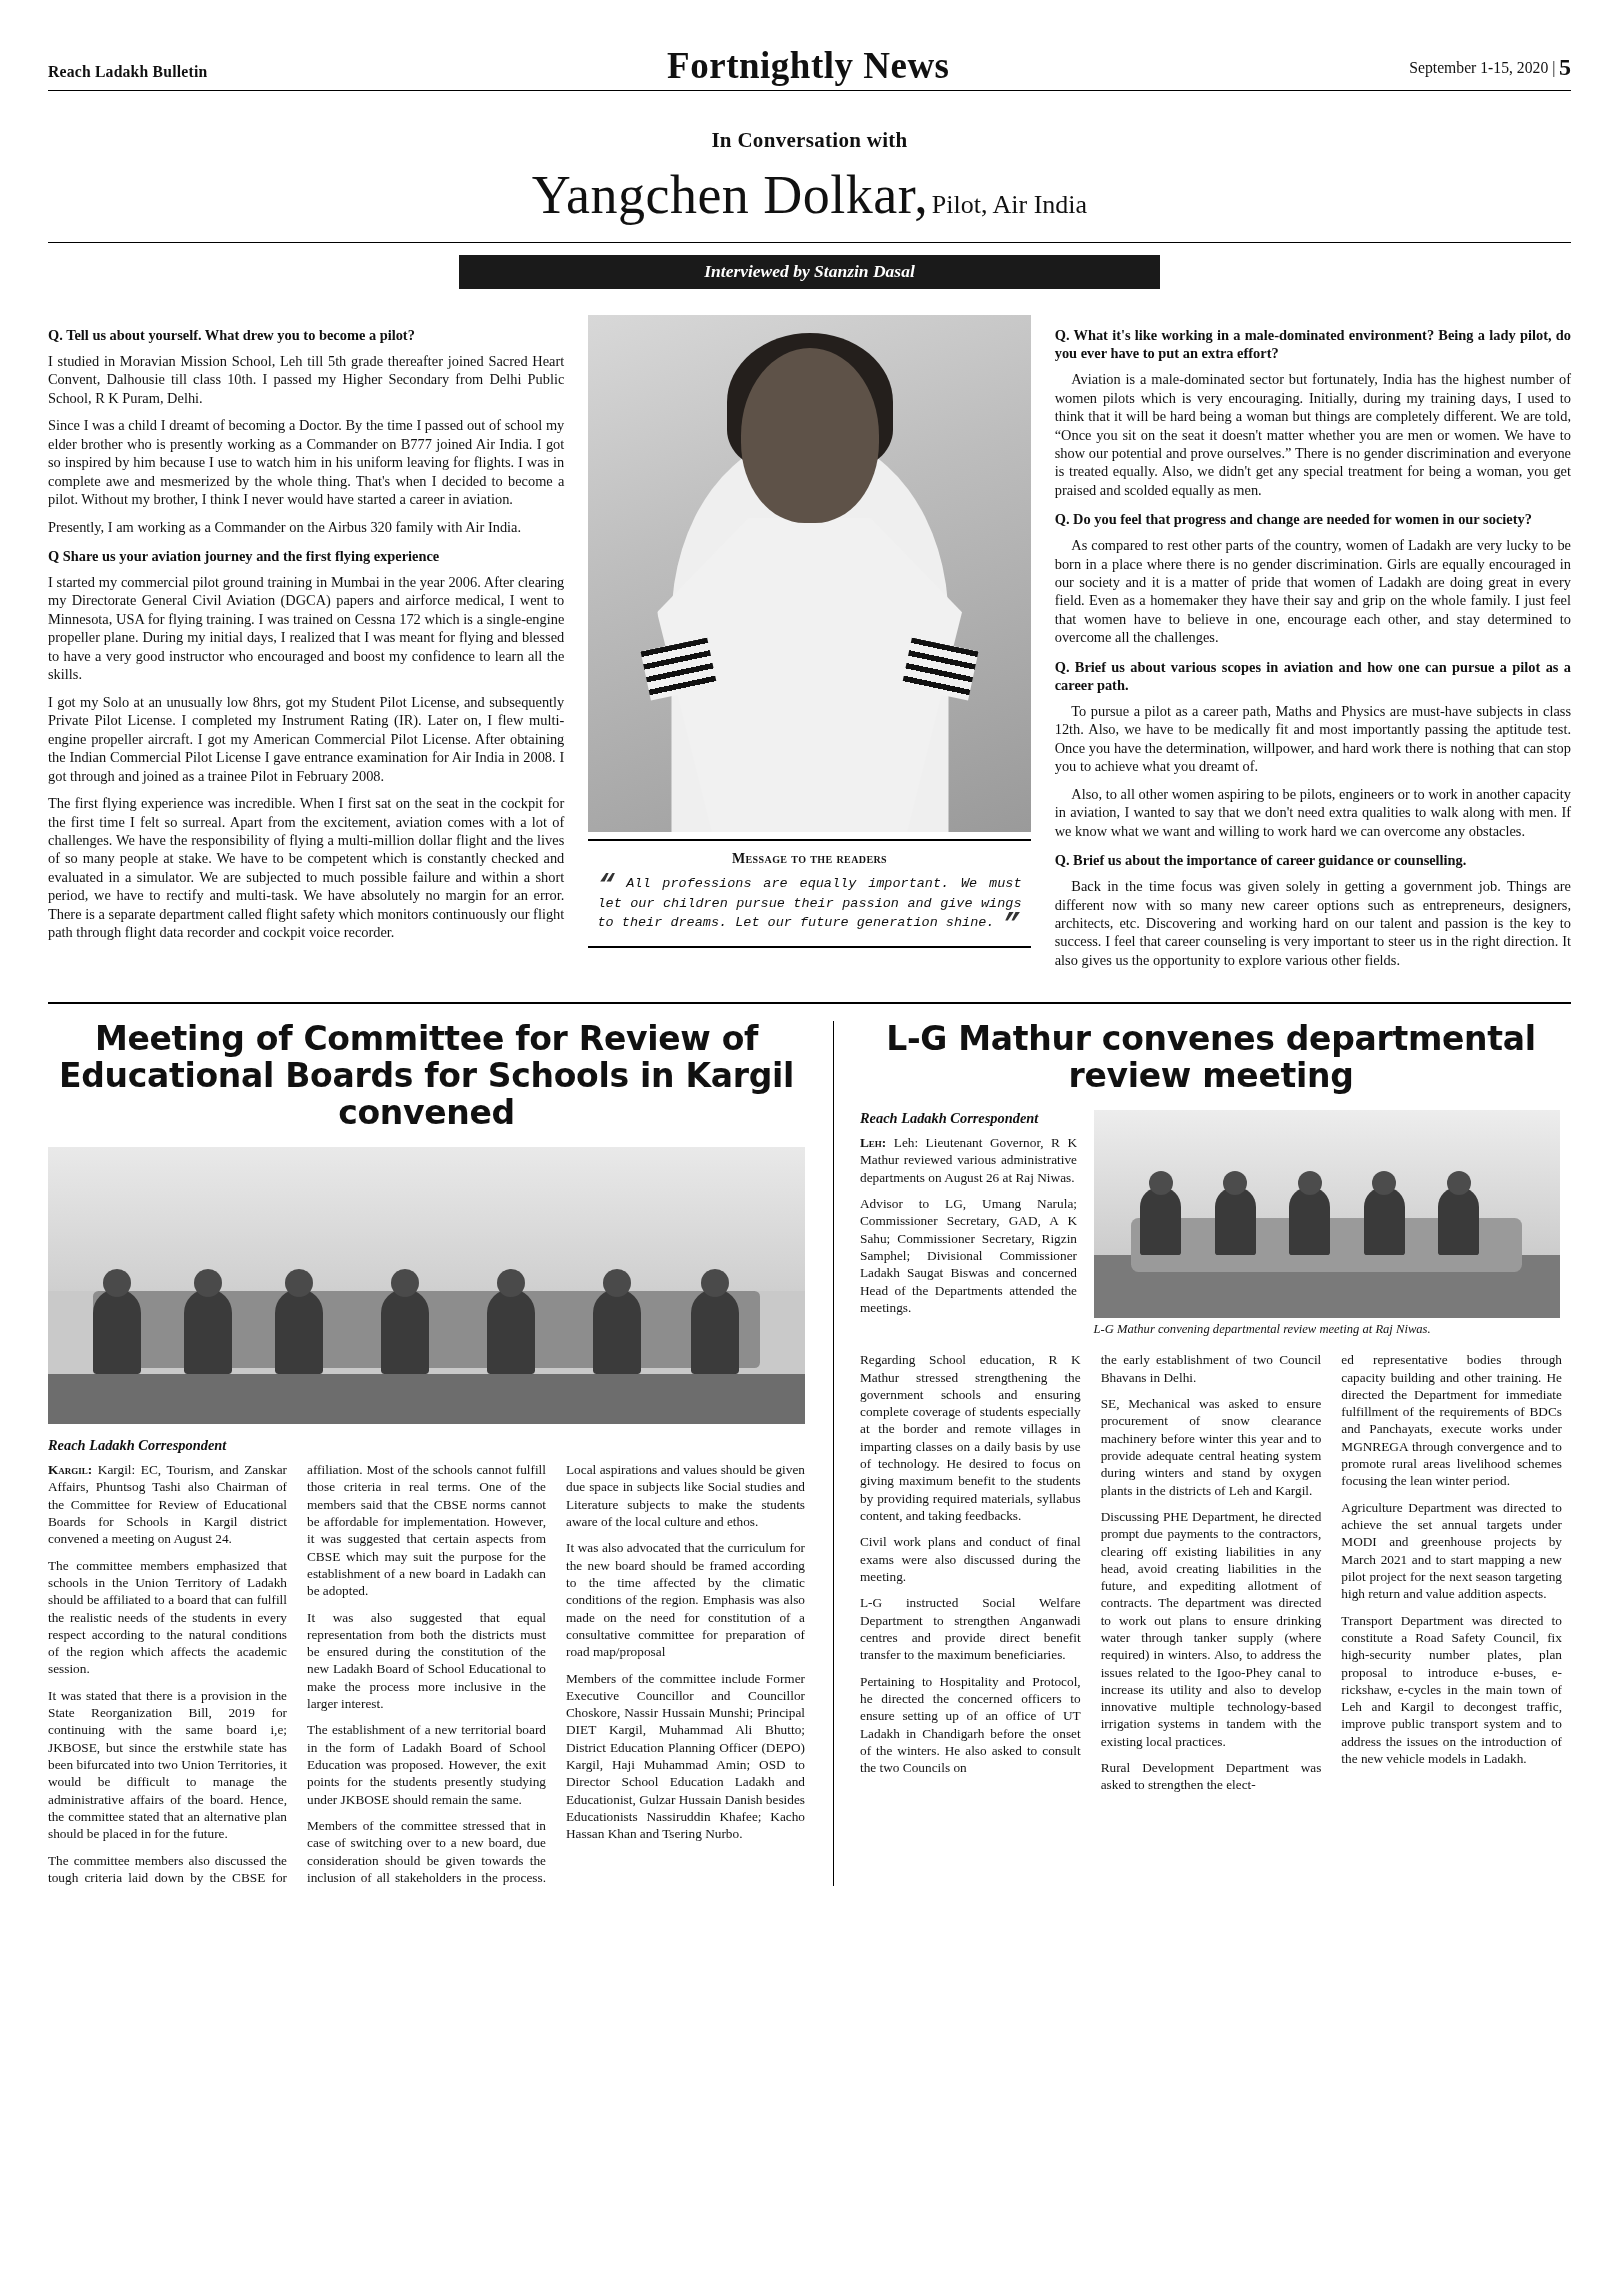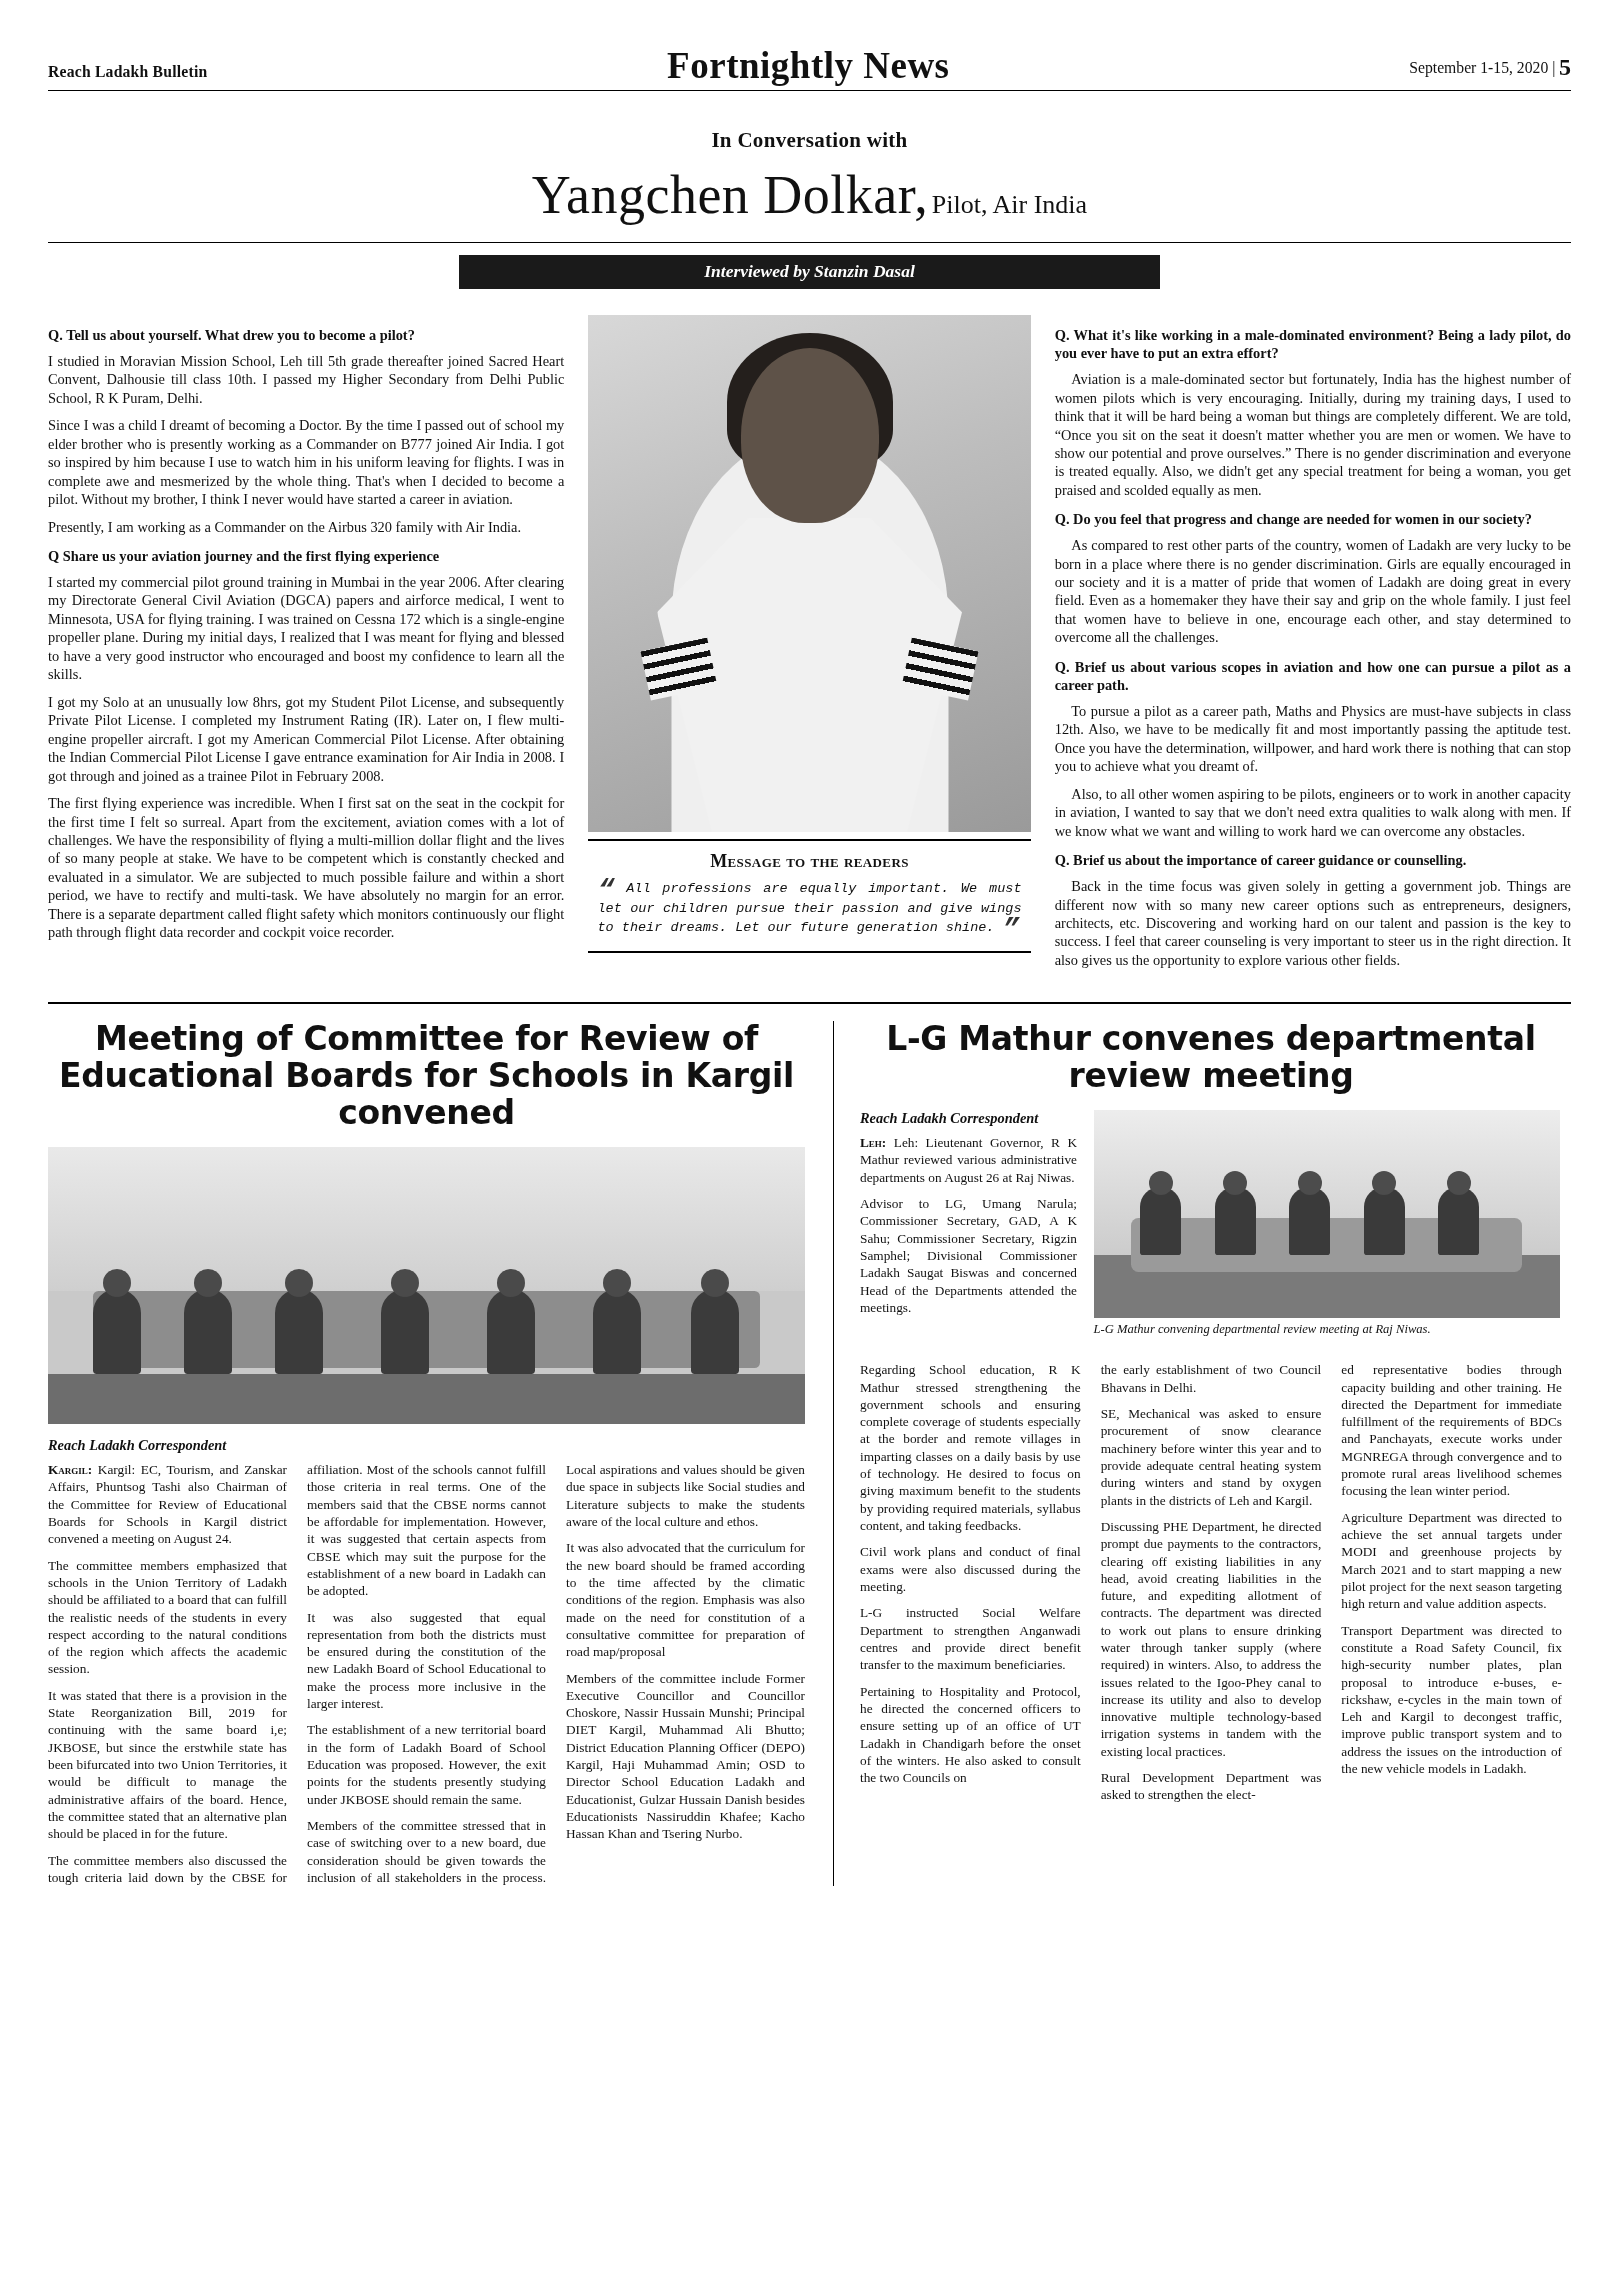--- a/index.html
+++ b/index.html
@@ -178,21 +178,21 @@
   .photo .stripes.right { left: auto; right: 57px; transform: rotate(12deg); }
 
   .msg-box {
     border-top: 2.8px solid #000;
     border-bottom: 2.8px solid #000;
     margin-top: 7.4px;
     padding: 9.2px 5.5px 13px 5.5px;
   }
   .msg-title {
     text-align:center;
-    font-size: 18px;
+    font-size: 14px;
     letter-spacing: 0.4px;
     margin-bottom: 7.4px;
     font-variant: small-caps;
     font-weight: bold;
   }
   .msg-text {
     font-family: Liberation Mono, monospace;
     font-size: 13.5px;
     font-style: italic;
     line-height: 1.45;
@@ -260,21 +260,21 @@
     border-radius: 24px 24px 3.7px 3.7px;
   }
   .news-photo .person::after {
     content:""; position:absolute; left:50%; top:-20px; transform:translateX(-50%);
     width: 28px; height:28px; border-radius:50%; background:#4a4a4a;
   }
   .caption {
     font-size: 12.6px;
     font-style: italic;
     margin-top: 4.6px;
-    margin-bottom: 24px;
+    margin-bottom: 14px;
   }
   .corr {
     font-size: 14.4px;
     font-style: italic;
     font-weight: bold;
     margin: 13px 0 7.4px 0;
   }
   .cols3 {
     column-count: 3;
     column-gap: 20px;

